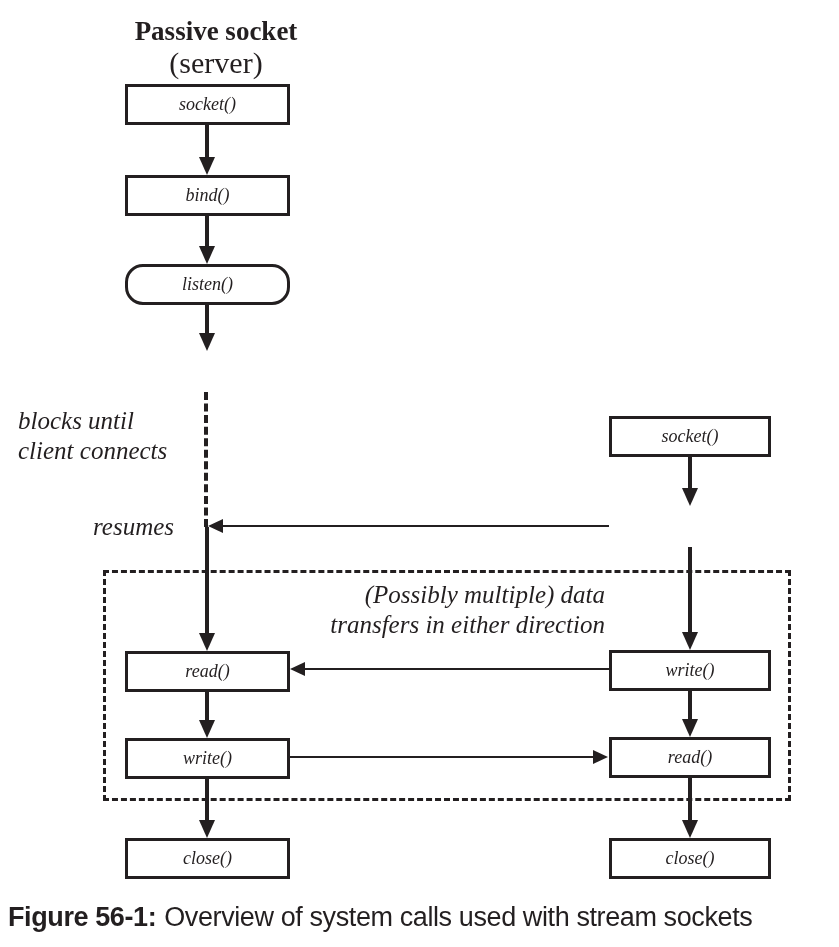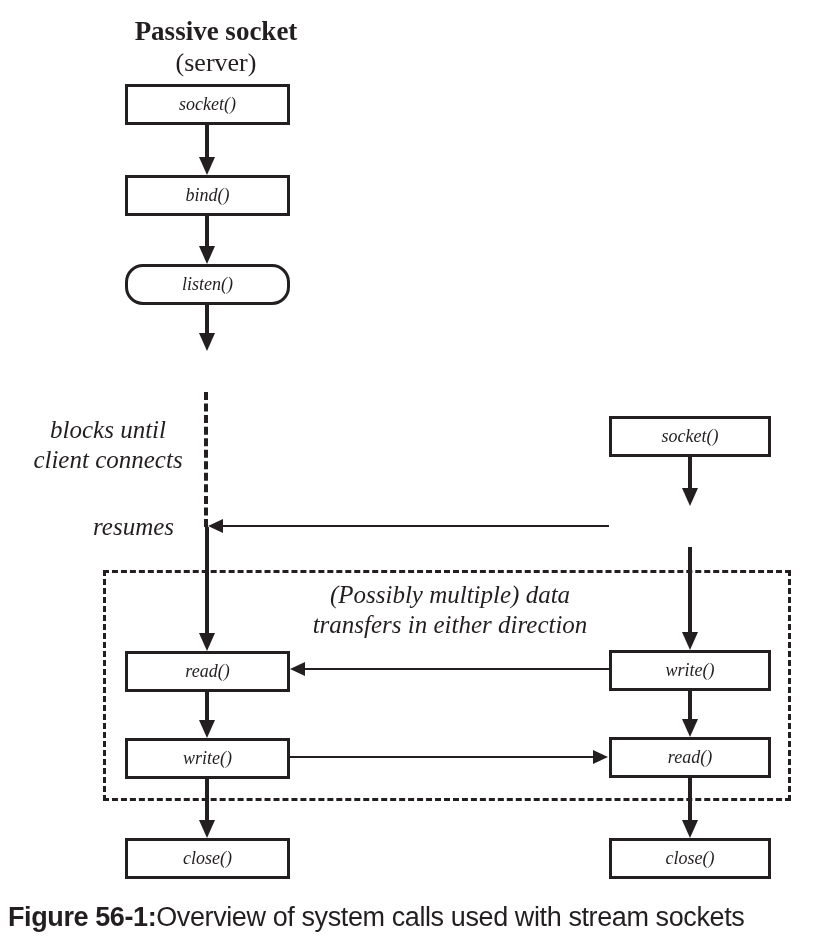--- a/index.html
+++ b/index.html
@@ -9,21 +9,21 @@
     position: relative;
     width: 809px;
     height: 947px;
     background: var(--paper);
     font-family: "Liberation Serif", serif;
     color: var(--ink);
     overflow: hidden;
   }
   .col-header { position: absolute; text-align: center; }
   .col-title { font-weight: bold; font-size: 27px; line-height: 31px; }
-  .col-subtitle { font-size: 26px; line-height: 31px; }
+  .col-subtitle { font-size: 30px; line-height: 31px; }
   .box {
     position: absolute;
     height: 41px;
     border: 3px solid var(--ink);
     background: var(--paper);
     display: flex;
     align-items: center;
     justify-content: center;
     font-style: italic;
     font-size: 18px;
@@ -64,35 +64,35 @@
     white-space: pre-line;
   }
   .caption {
     position: absolute;
     left: 8px; top: 902px;
     font-family: "Liberation Sans", sans-serif;
     font-size: 27px;
     letter-spacing: -0.4px;
     white-space: nowrap;
   }
-  .caption .prefix { font-weight: bold; margin-right: 0; }
+  .caption .prefix { font-weight: bold; margin-right: 8px; }
 </style>
 </head>
 <body>
 
 <div class="canvas">
 
   <div class="col-header" style="left:96px; top:16px; width:240px;">
     <div class="col-title">Passive socket</div>
     <div class="col-subtitle">(server)</div>
   </div>
 
 
   <div class="dashed-rect"></div>
-  <div class="annotation" style="left:295px; top:580px; width:310px; text-align:center;">(Possibly multiple) data
+  <div class="annotation" style="left:295px; top:580px; width:310px; text-align:right;">(Possibly multiple) data
 transfers in either direction</div>
 
   <div class="vstem" style="left:205px; top:125px; height:32px;"></div>
   <div class="head-down" style="left:199px; top:157px;"></div>
 
   <div class="vstem" style="left:205px; top:216px; height:30px;"></div>
   <div class="head-down" style="left:199px; top:246px;"></div>
 
   <div class="vstem" style="left:205px; top:305px; height:28px;"></div>
   <div class="head-down" style="left:199px; top:333px;"></div>
@@ -133,21 +133,21 @@
   <div class="box box-left" style="top:264px;border-radius:18px;">listen()</div>
   <div class="box box-left" style="top:651px;">read()</div>
   <div class="box box-left" style="top:738px;">write()</div>
   <div class="box box-left" style="top:838px;">close()</div>
 
   <div class="box box-right" style="top:416px;">socket()</div>
   <div class="box box-right" style="top:650px;">write()</div>
   <div class="box box-right" style="top:737px;">read()</div>
   <div class="box box-right" style="top:838px;">close()</div>
 
-  <div class="annotation" style="left:18px; top:415px; width:180px; text-align:center;">blocks until
+  <div class="annotation" style="left:18px; top:406px; width:180px; text-align:left;">blocks until
 client connects</div>
   <div class="annotation" style="left:93px; top:512px; width:102px; text-align:left;">resumes</div>
 
   <div class="caption">
     <span class="prefix">Figure 56-1:</span><span>Overview of system calls used with stream sockets</span>
   </div>
 
 </div>
 
 </body></html>

